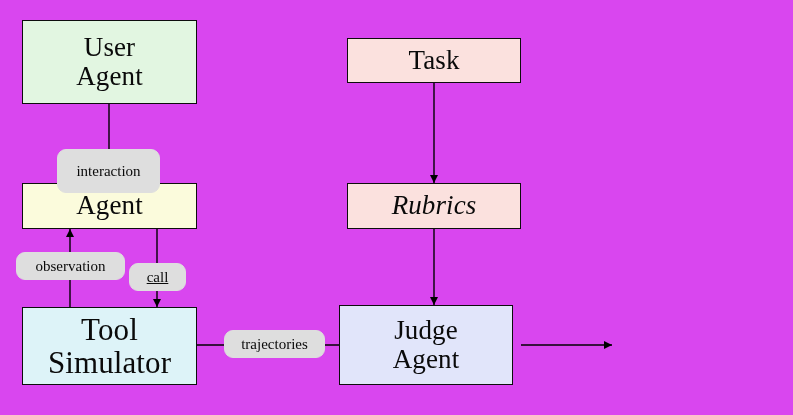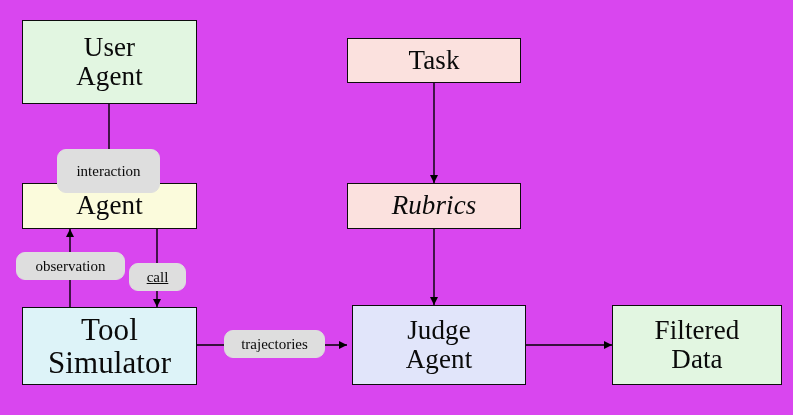--- a/index.html
+++ b/index.html
@@ -81,23 +81,21 @@
     </g>
   </svg>
 
   <div class="node" style="left: 22px; top: 20px; width: 175px; height: 84px; background: rgb(226, 246, 225); font-size: 27px;">User
 Agent</div>
   <div class="node" style="left: 22px; top: 183px; width: 175px; height: 46px; background: rgb(251, 251, 220); font-size: 27px;">Agent</div>
   <div class="node" style="left: 22px; top: 307px; width: 175px; height: 78px; background: rgb(221, 243, 248); font-size: 31px;">Tool
 Simulator</div>
   <div class="node" style="left: 347px; top: 38px; width: 174px; height: 45px; background: rgb(251, 225, 222); font-size: 27px;">Task</div>
   <div class="node" style="left: 347px; top: 183px; width: 174px; height: 46px; background: rgb(251, 225, 222); font-size: 27px; font-style: italic;">Rubrics</div>
-  <div class="node" style="left: 352px; top: 305px; width: 174px; height: 80px; background: rgb(225, 229, 250); font-size: 27px;">Judge
+  <div class="node" style="left: 339px; top: 305px; width: 174px; height: 80px; background: rgb(225, 229, 250); font-size: 27px;">Judge
 Agent</div>
-  <div class="node" style="left: 612px; top: 305px; width: 170px; height: 80px; background: rgb(226, 246, 225); font-size: 27px;">Filtered
-Data</div>
 
   <div class="edge-label" style="left: 57px; top: 130px; width: 103px; height: 44px; background: rgb(222, 222, 222); font-size: 15px; margin-top: 19px;">interaction</div>
   <div class="edge-label" style="left: 16px; top: 252px; width: 109px; height: 28px; background: rgb(222, 222, 222); font-size: 15px;">observation</div>
   <div class="edge-label" style="left: 129px; top: 263px; width: 57px; height: 28px; background: rgb(222, 222, 222); font-size: 15px; text-decoration: underline;">call</div>
   <div class="edge-label" style="left: 224px; top: 330px; width: 101px; height: 28px; background: rgb(222, 222, 222); font-size: 15px;">trajectories</div>
 
 </div>
 
 </body></html>

